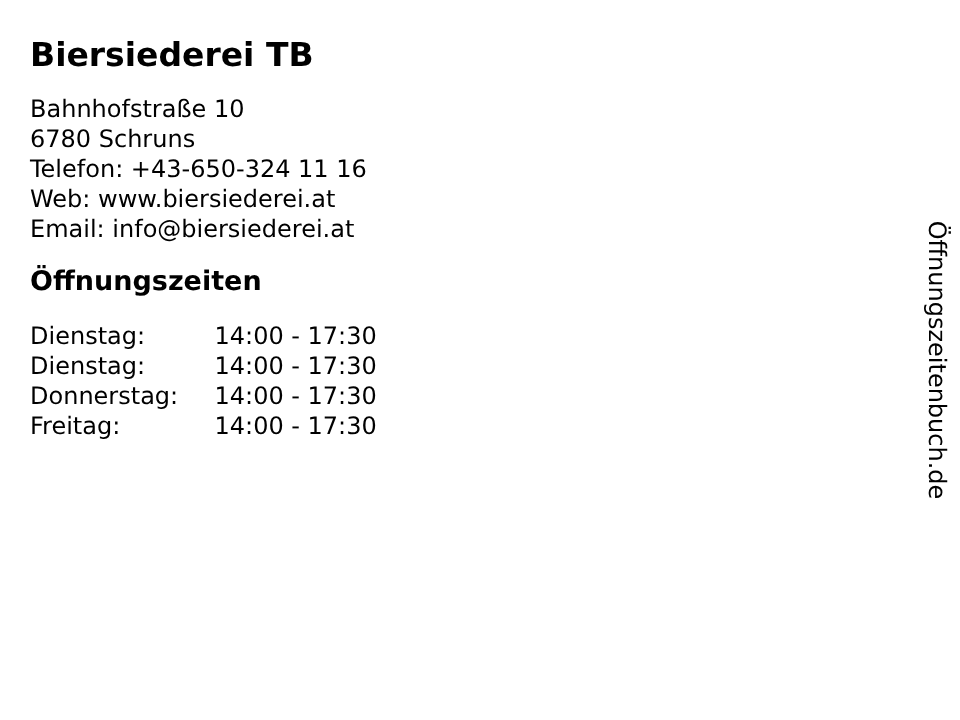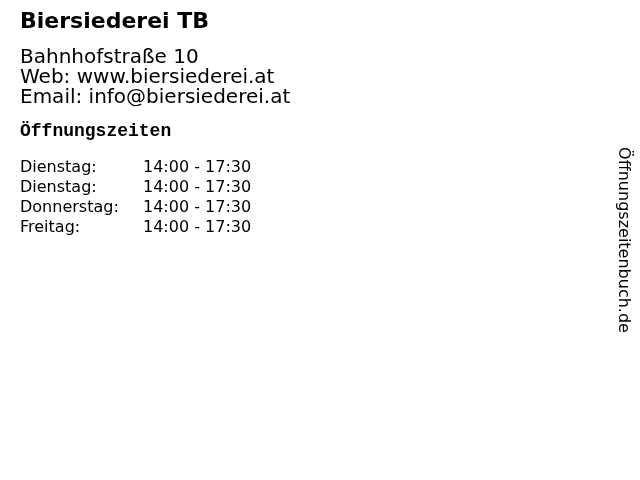--- a/index.html
+++ b/index.html
@@ -10,42 +10,41 @@
     width: 640px;
     height: 480px;
     position: relative;
     overflow: hidden;
     background: #ffffff;
     color: #000000;
     font-family: "DejaVu Sans", "Liberation Sans", sans-serif;
   }
   .content {
     position: absolute;
-    top: 8px;
+    top: 25px;
     left: 20px;
   }
   .business-name {
     font-size: 22px;
     line-height: 26px;
     font-weight: bold;
     margin: 0 0 12px 0;
   }
   .contact {
-    font-size: 20px;
+    font-size: 16px;
     line-height: 20px;
   }
   .contact-line {
     white-space: nowrap;
   }
   .hours-heading {
     font-size: 18px;
     line-height: 22px;
     font-weight: bold;
     margin: 14px 0 0 0;
-    font-family: Liberation Mono, monospace;
   }
   table.hours {
     border-collapse: collapse;
     margin-top: 15px;
     font-size: 16px;
   }
   table.hours td {
     padding: 0;
     line-height: 20px;
     vertical-align: top;
@@ -68,20 +67,22 @@
 </style>
 </head>
 <body>
 
 <div class="content">
 
   <h1 class="business-name">Biersiederei TB</h1>
 
   <div class="contact">
     <div class="contact-line">Bahnhofstraße 10</div>
+    <div class="contact-line">6780 Schruns</div>
+    <div class="contact-line"><span>Telefon:</span> <span>+43-650-324 11 16</span></div>
     <div class="contact-line"><span>Web:</span> <span>www.biersiederei.at</span></div>
     <div class="contact-line"><span>Email:</span> <span>info@biersiederei.at</span></div>
   </div>
 
   <h2 class="hours-heading">Öffnungszeiten</h2>
 
   <table class="hours">
     <tbody>
       <tr>
         <td class="day">Dienstag:</td>

